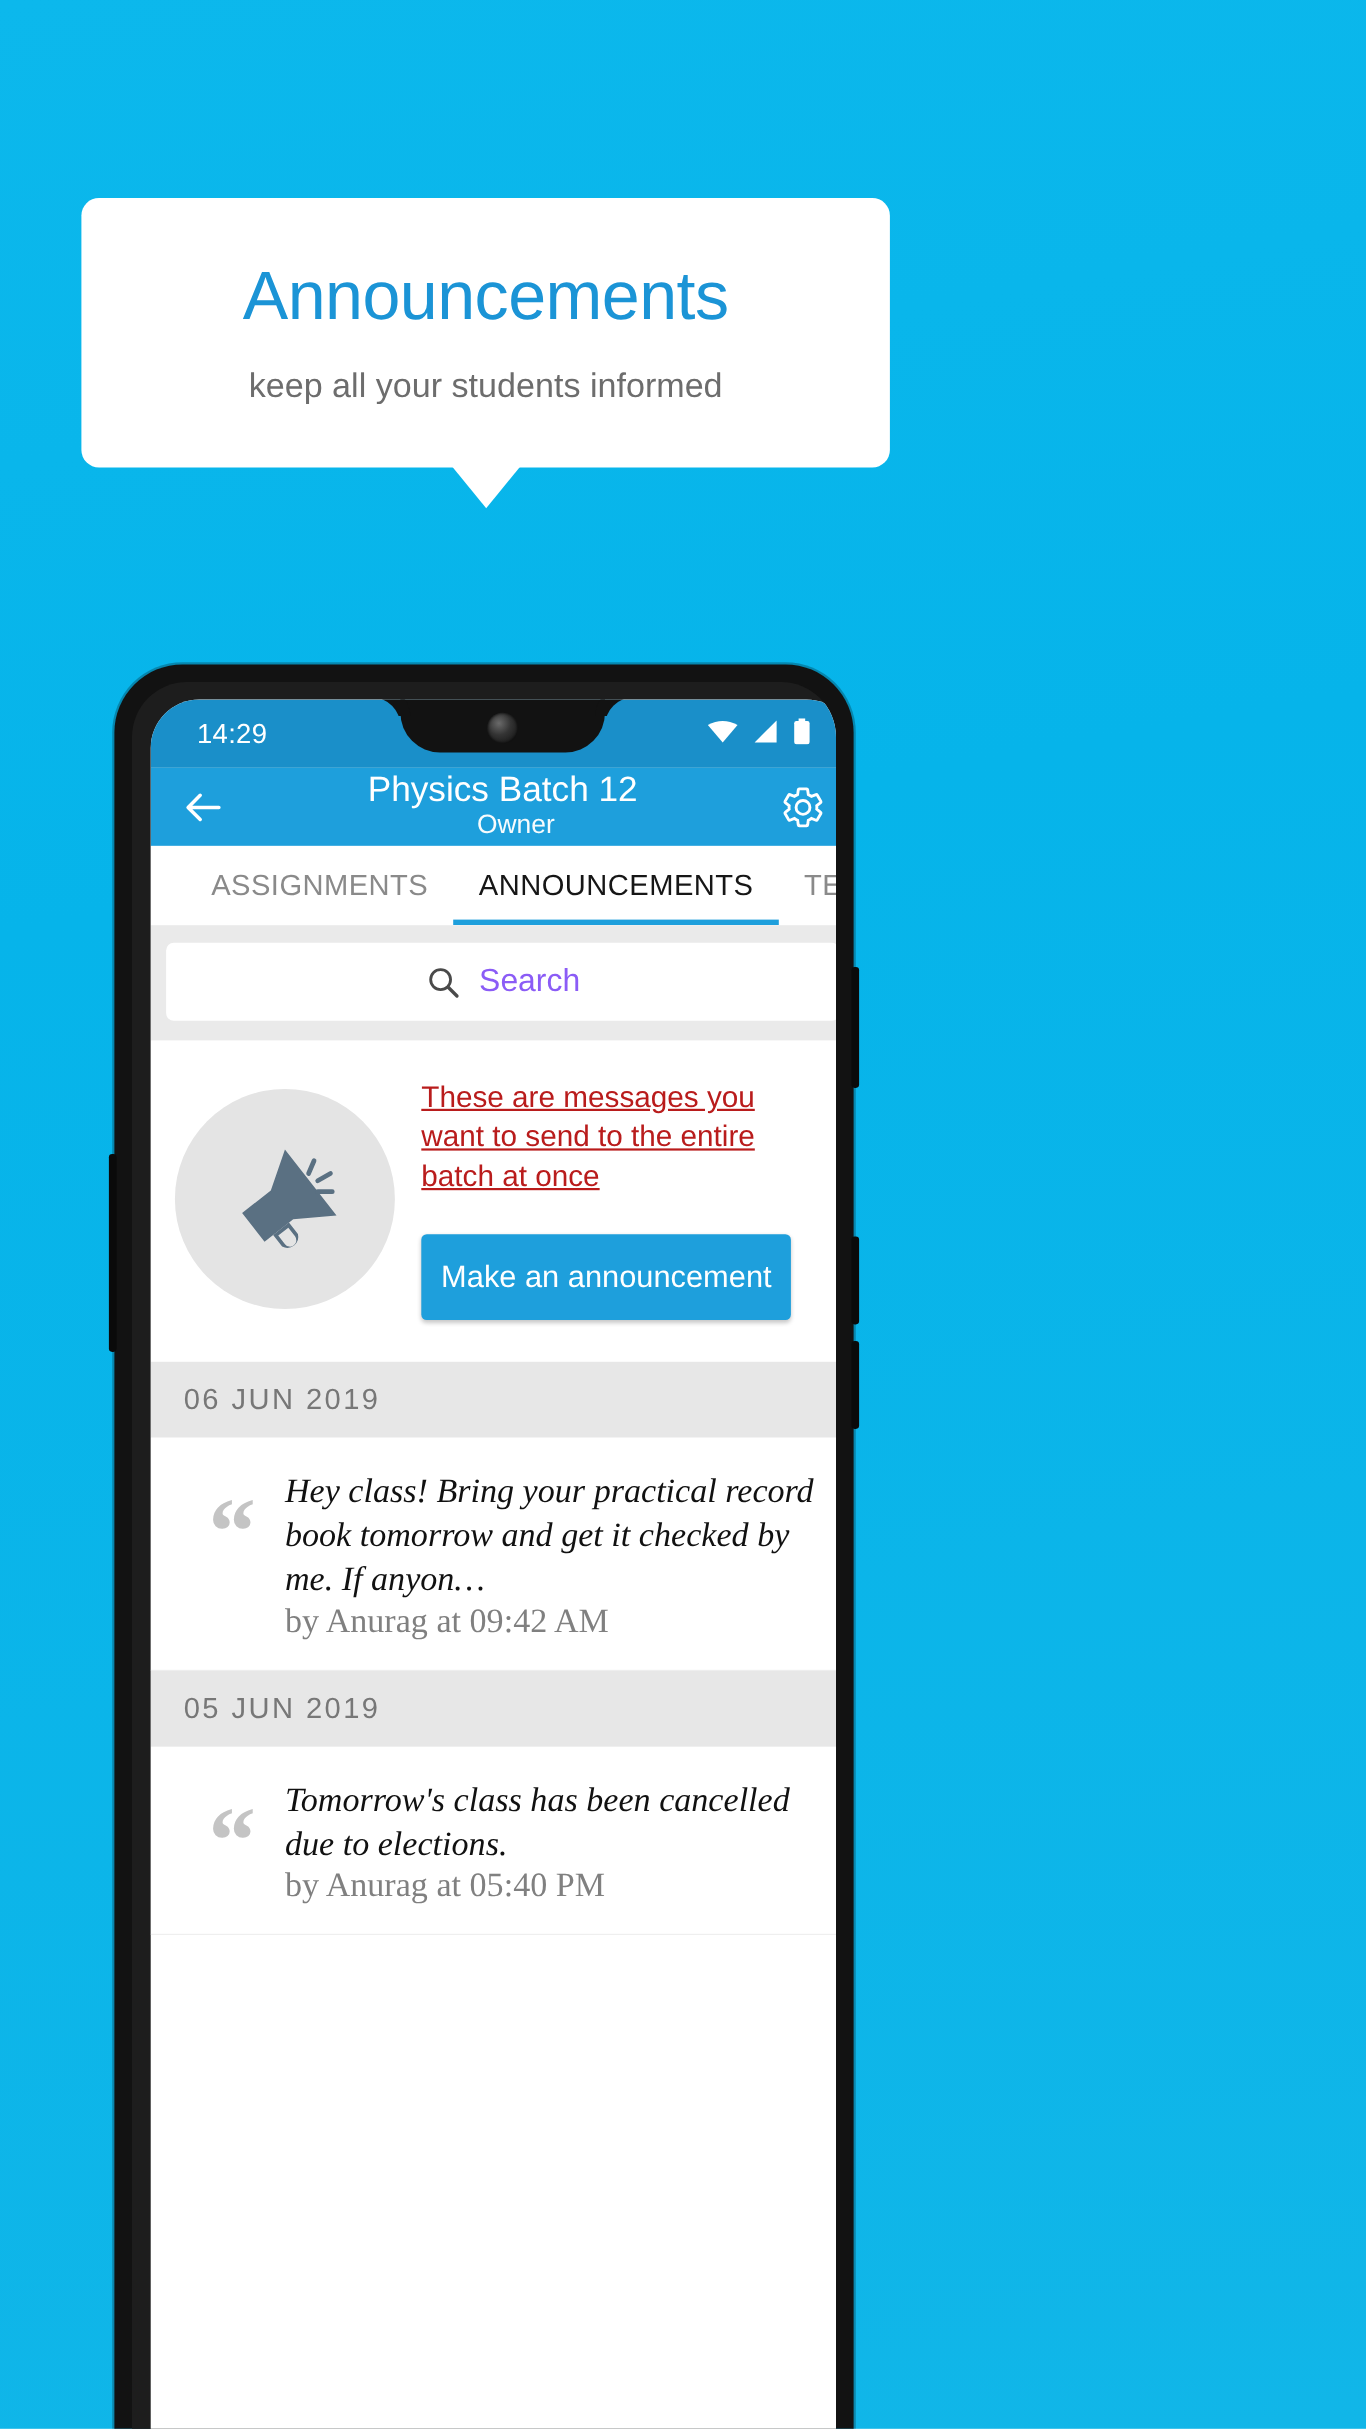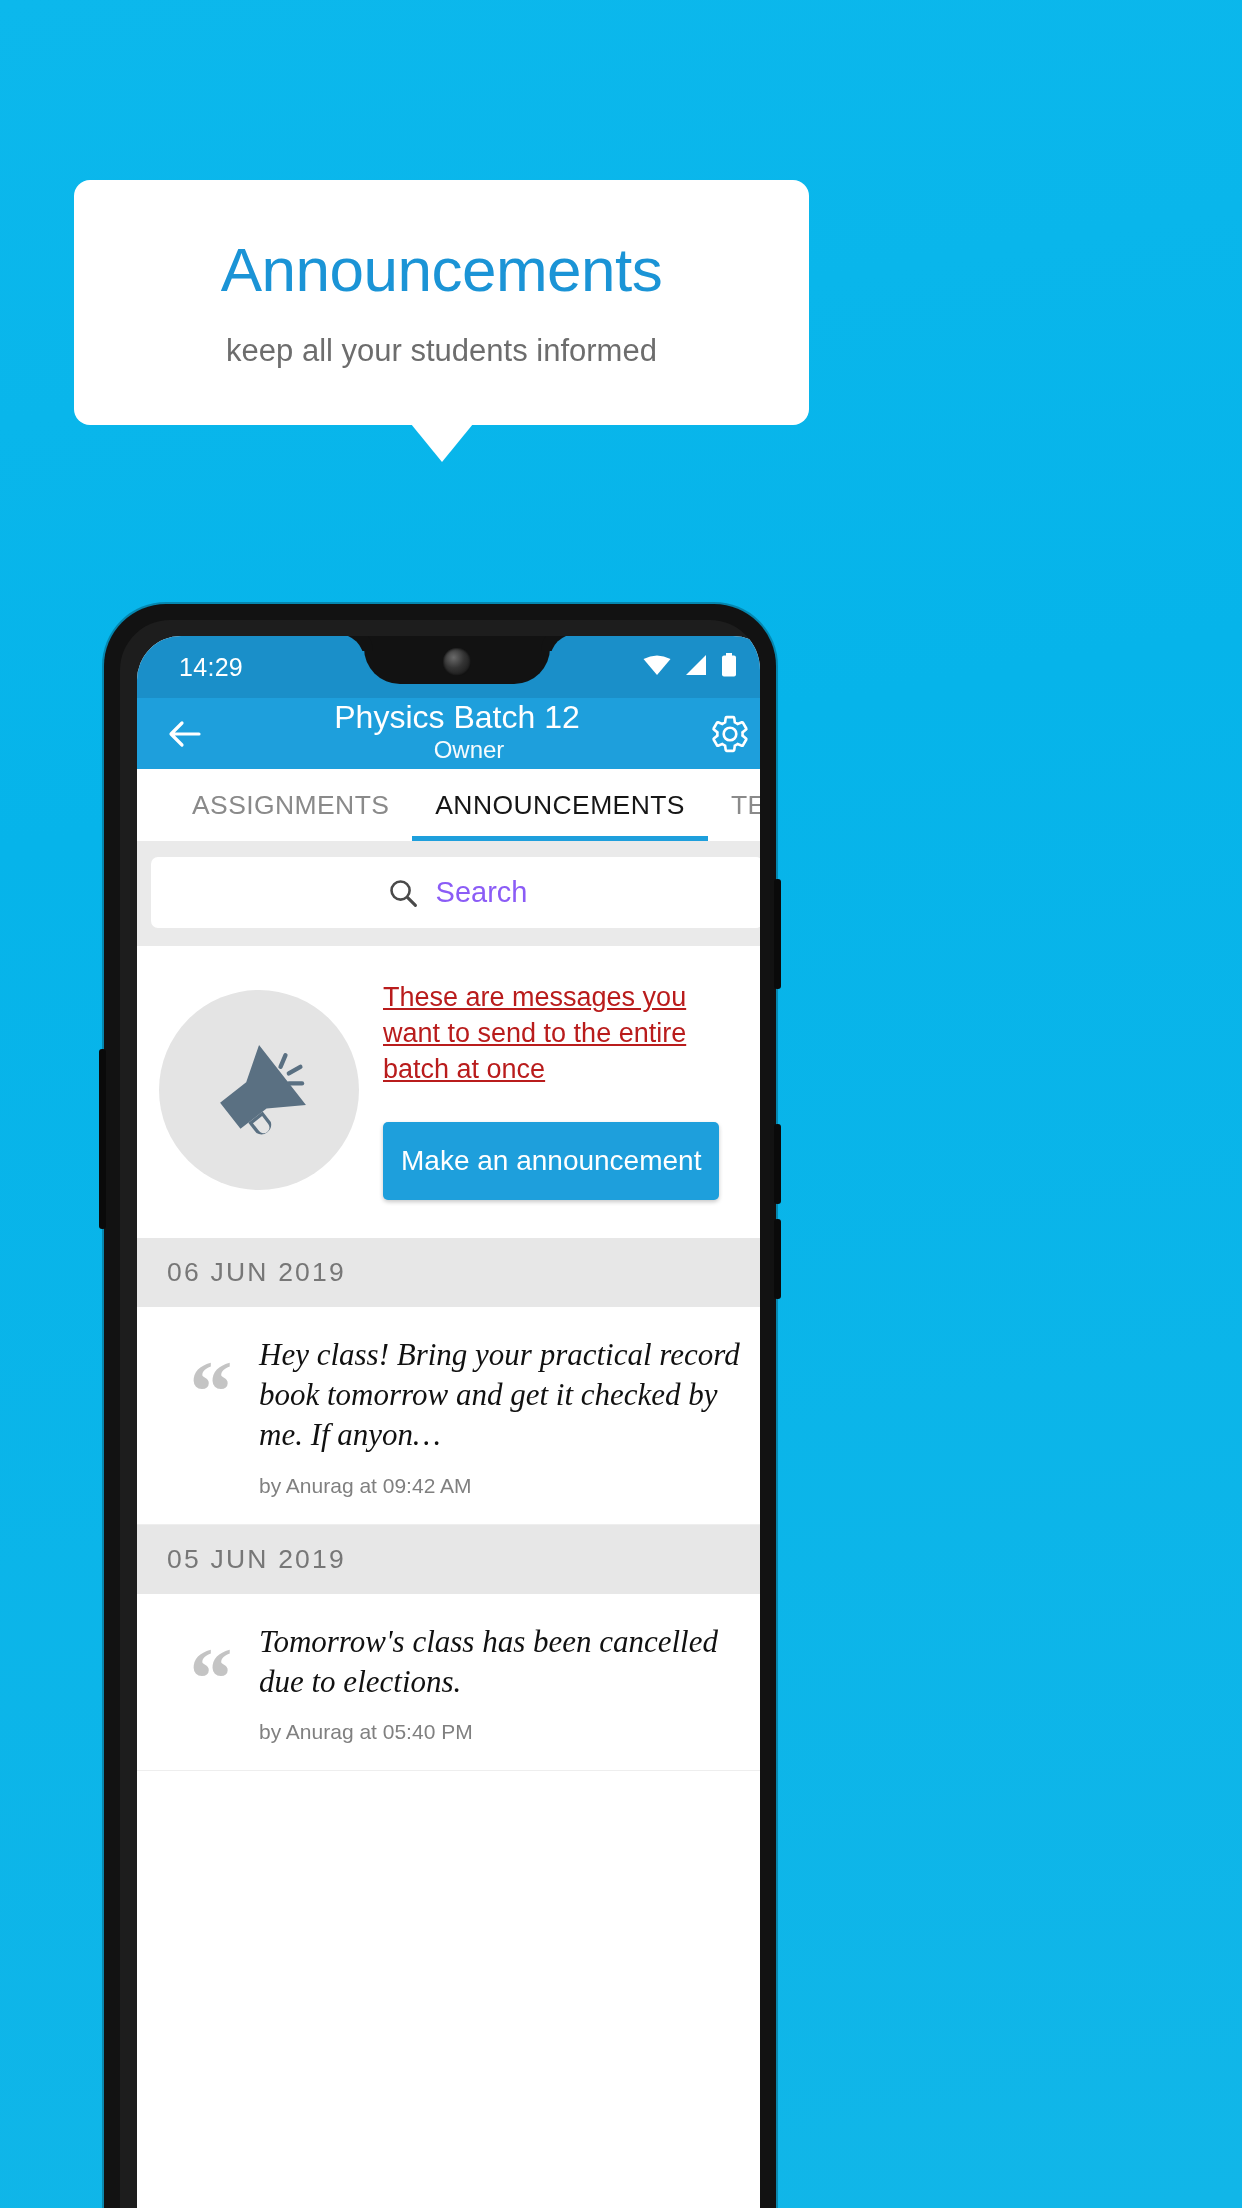--- a/index.html
+++ b/index.html
@@ -253,23 +253,23 @@
   }
   .ann-body { flex:1 1 auto; }
   .ann-text {
     font-family:"Liberation Serif", serif;
     font-style:italic;
     font-size:31px;
     line-height:1.3;
     color:#111111;
   }
   .ann-meta {
-    margin-top:18px;
-    font-size:21px;
+    font-size:31px;
     color:#808080;
+    font-family:Liberation Serif, serif;
   }
 </style>
 </head>
 <body>
 
 <div id="promo-card">
   <div id="promo-title">Announcements</div>
   <div id="promo-sub">keep all your students informed</div>
 </div>
 <div id="promo-tail"></div>

